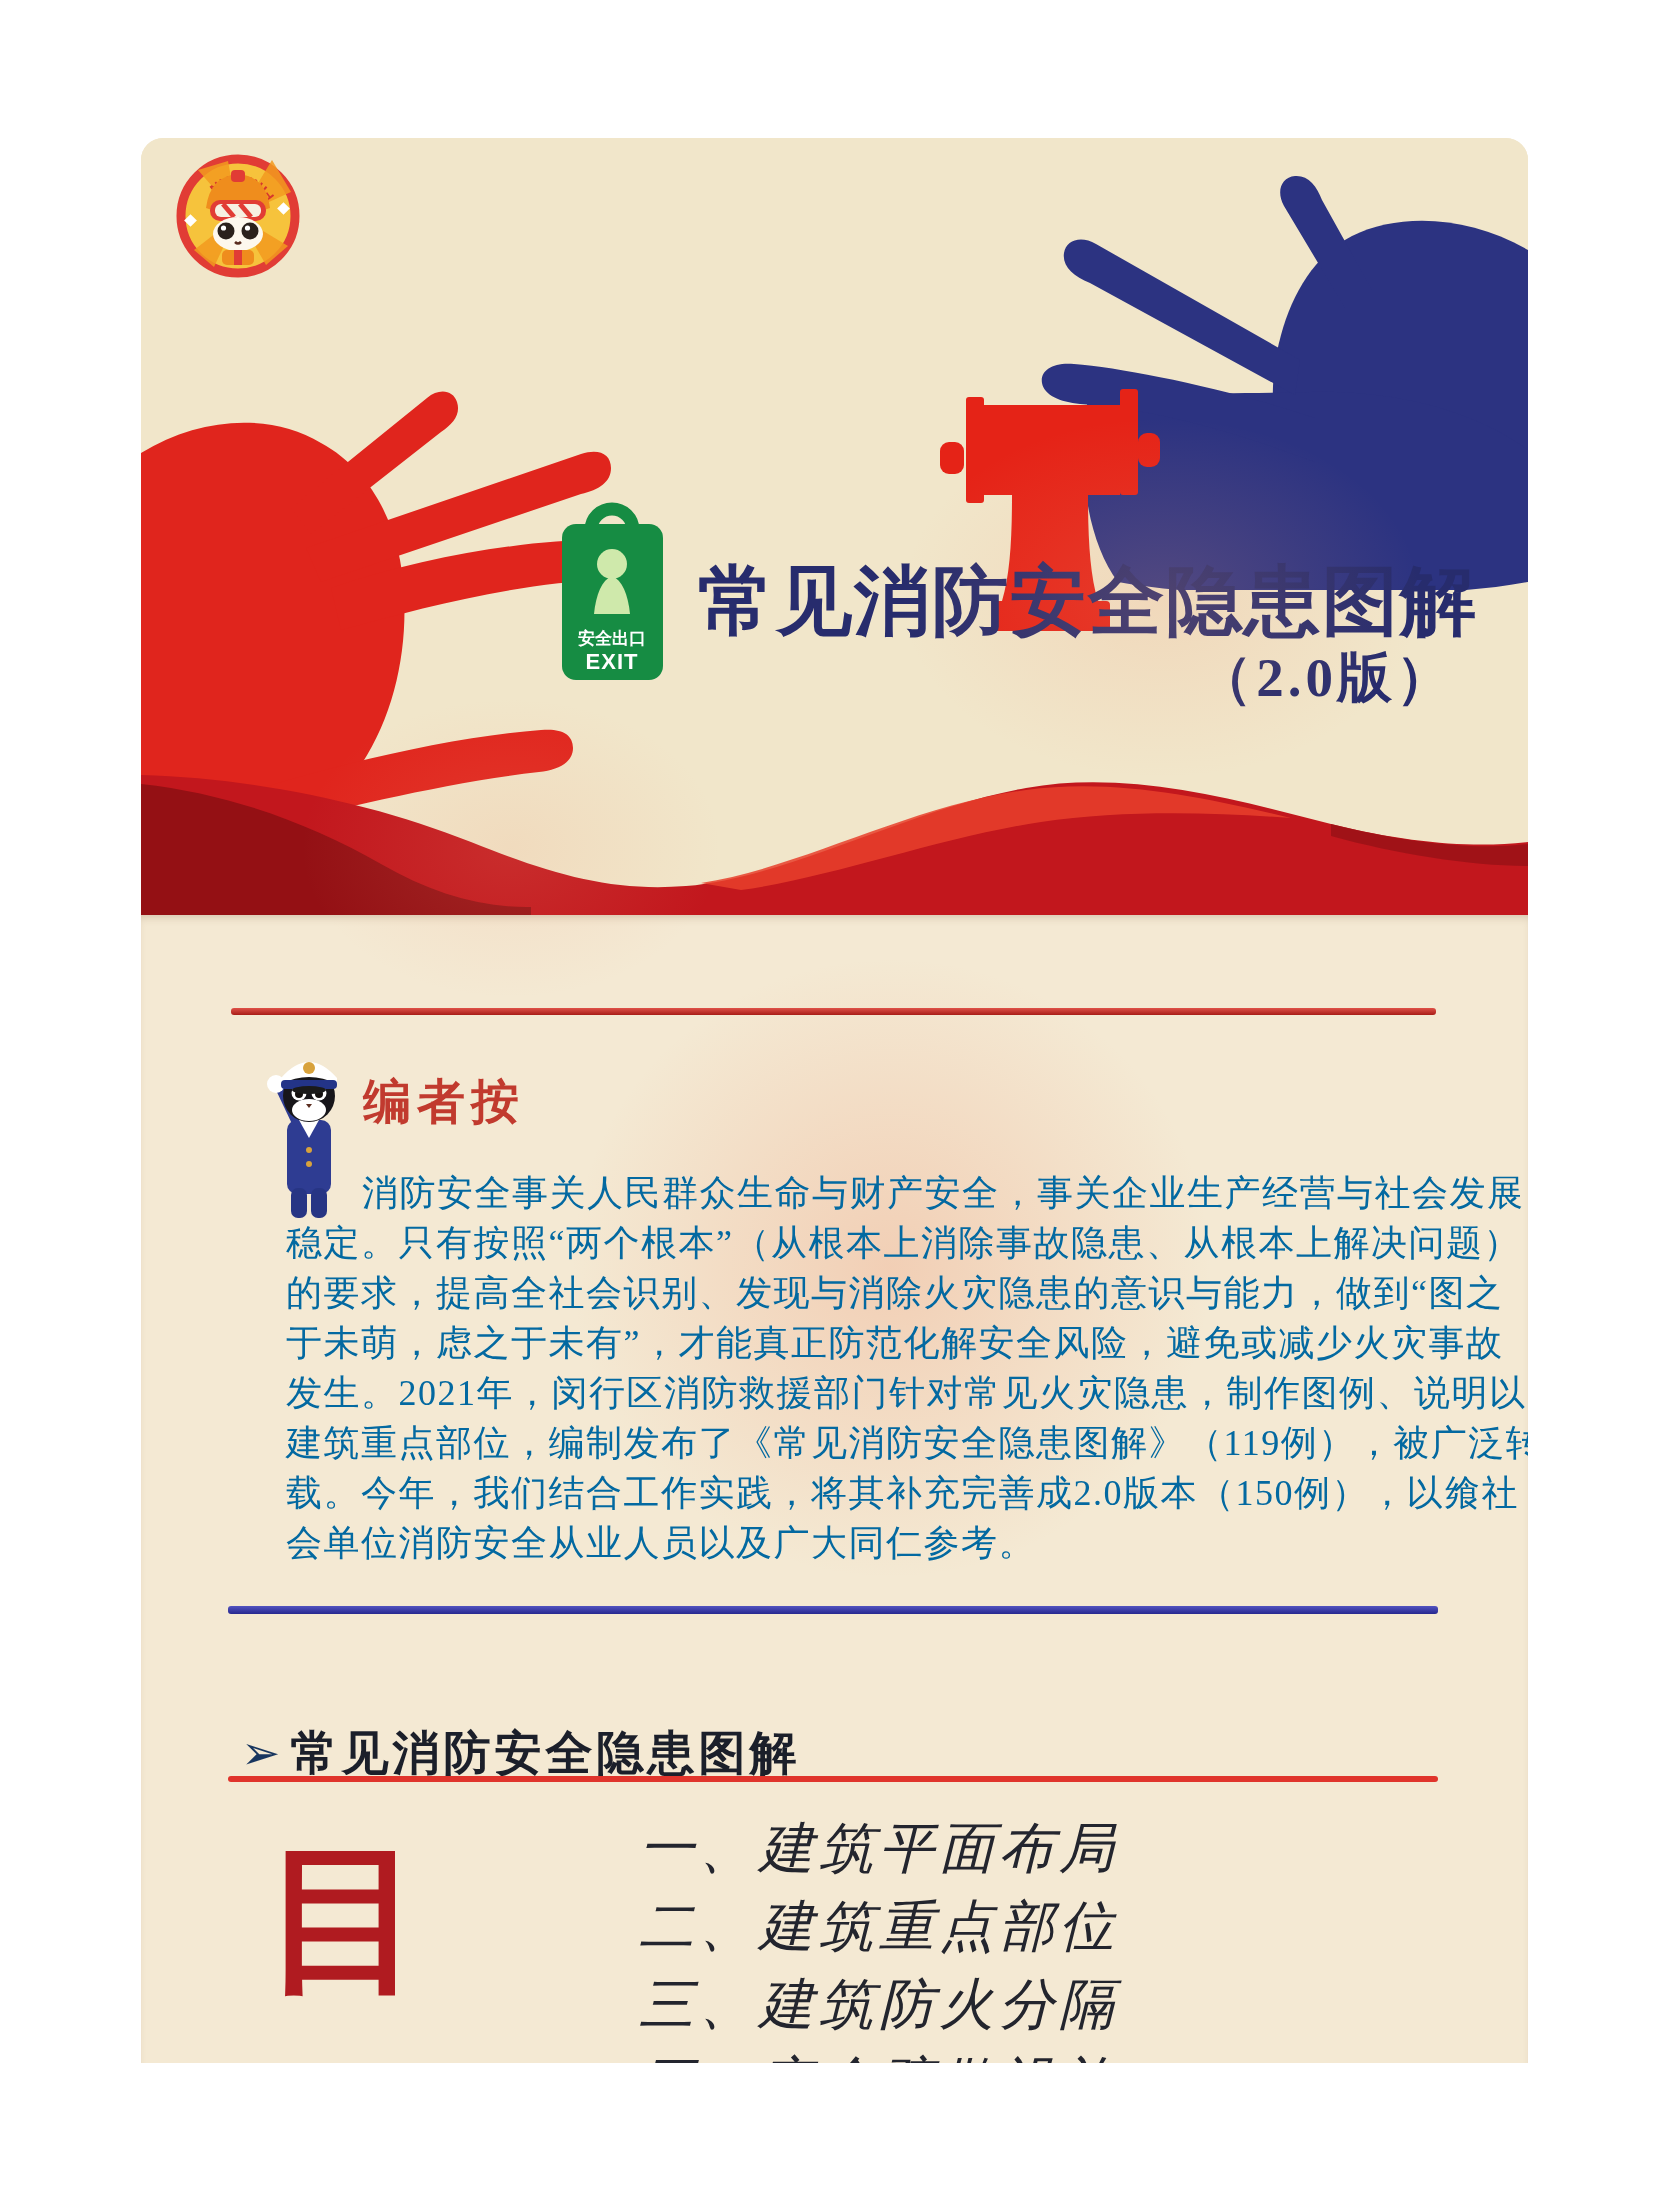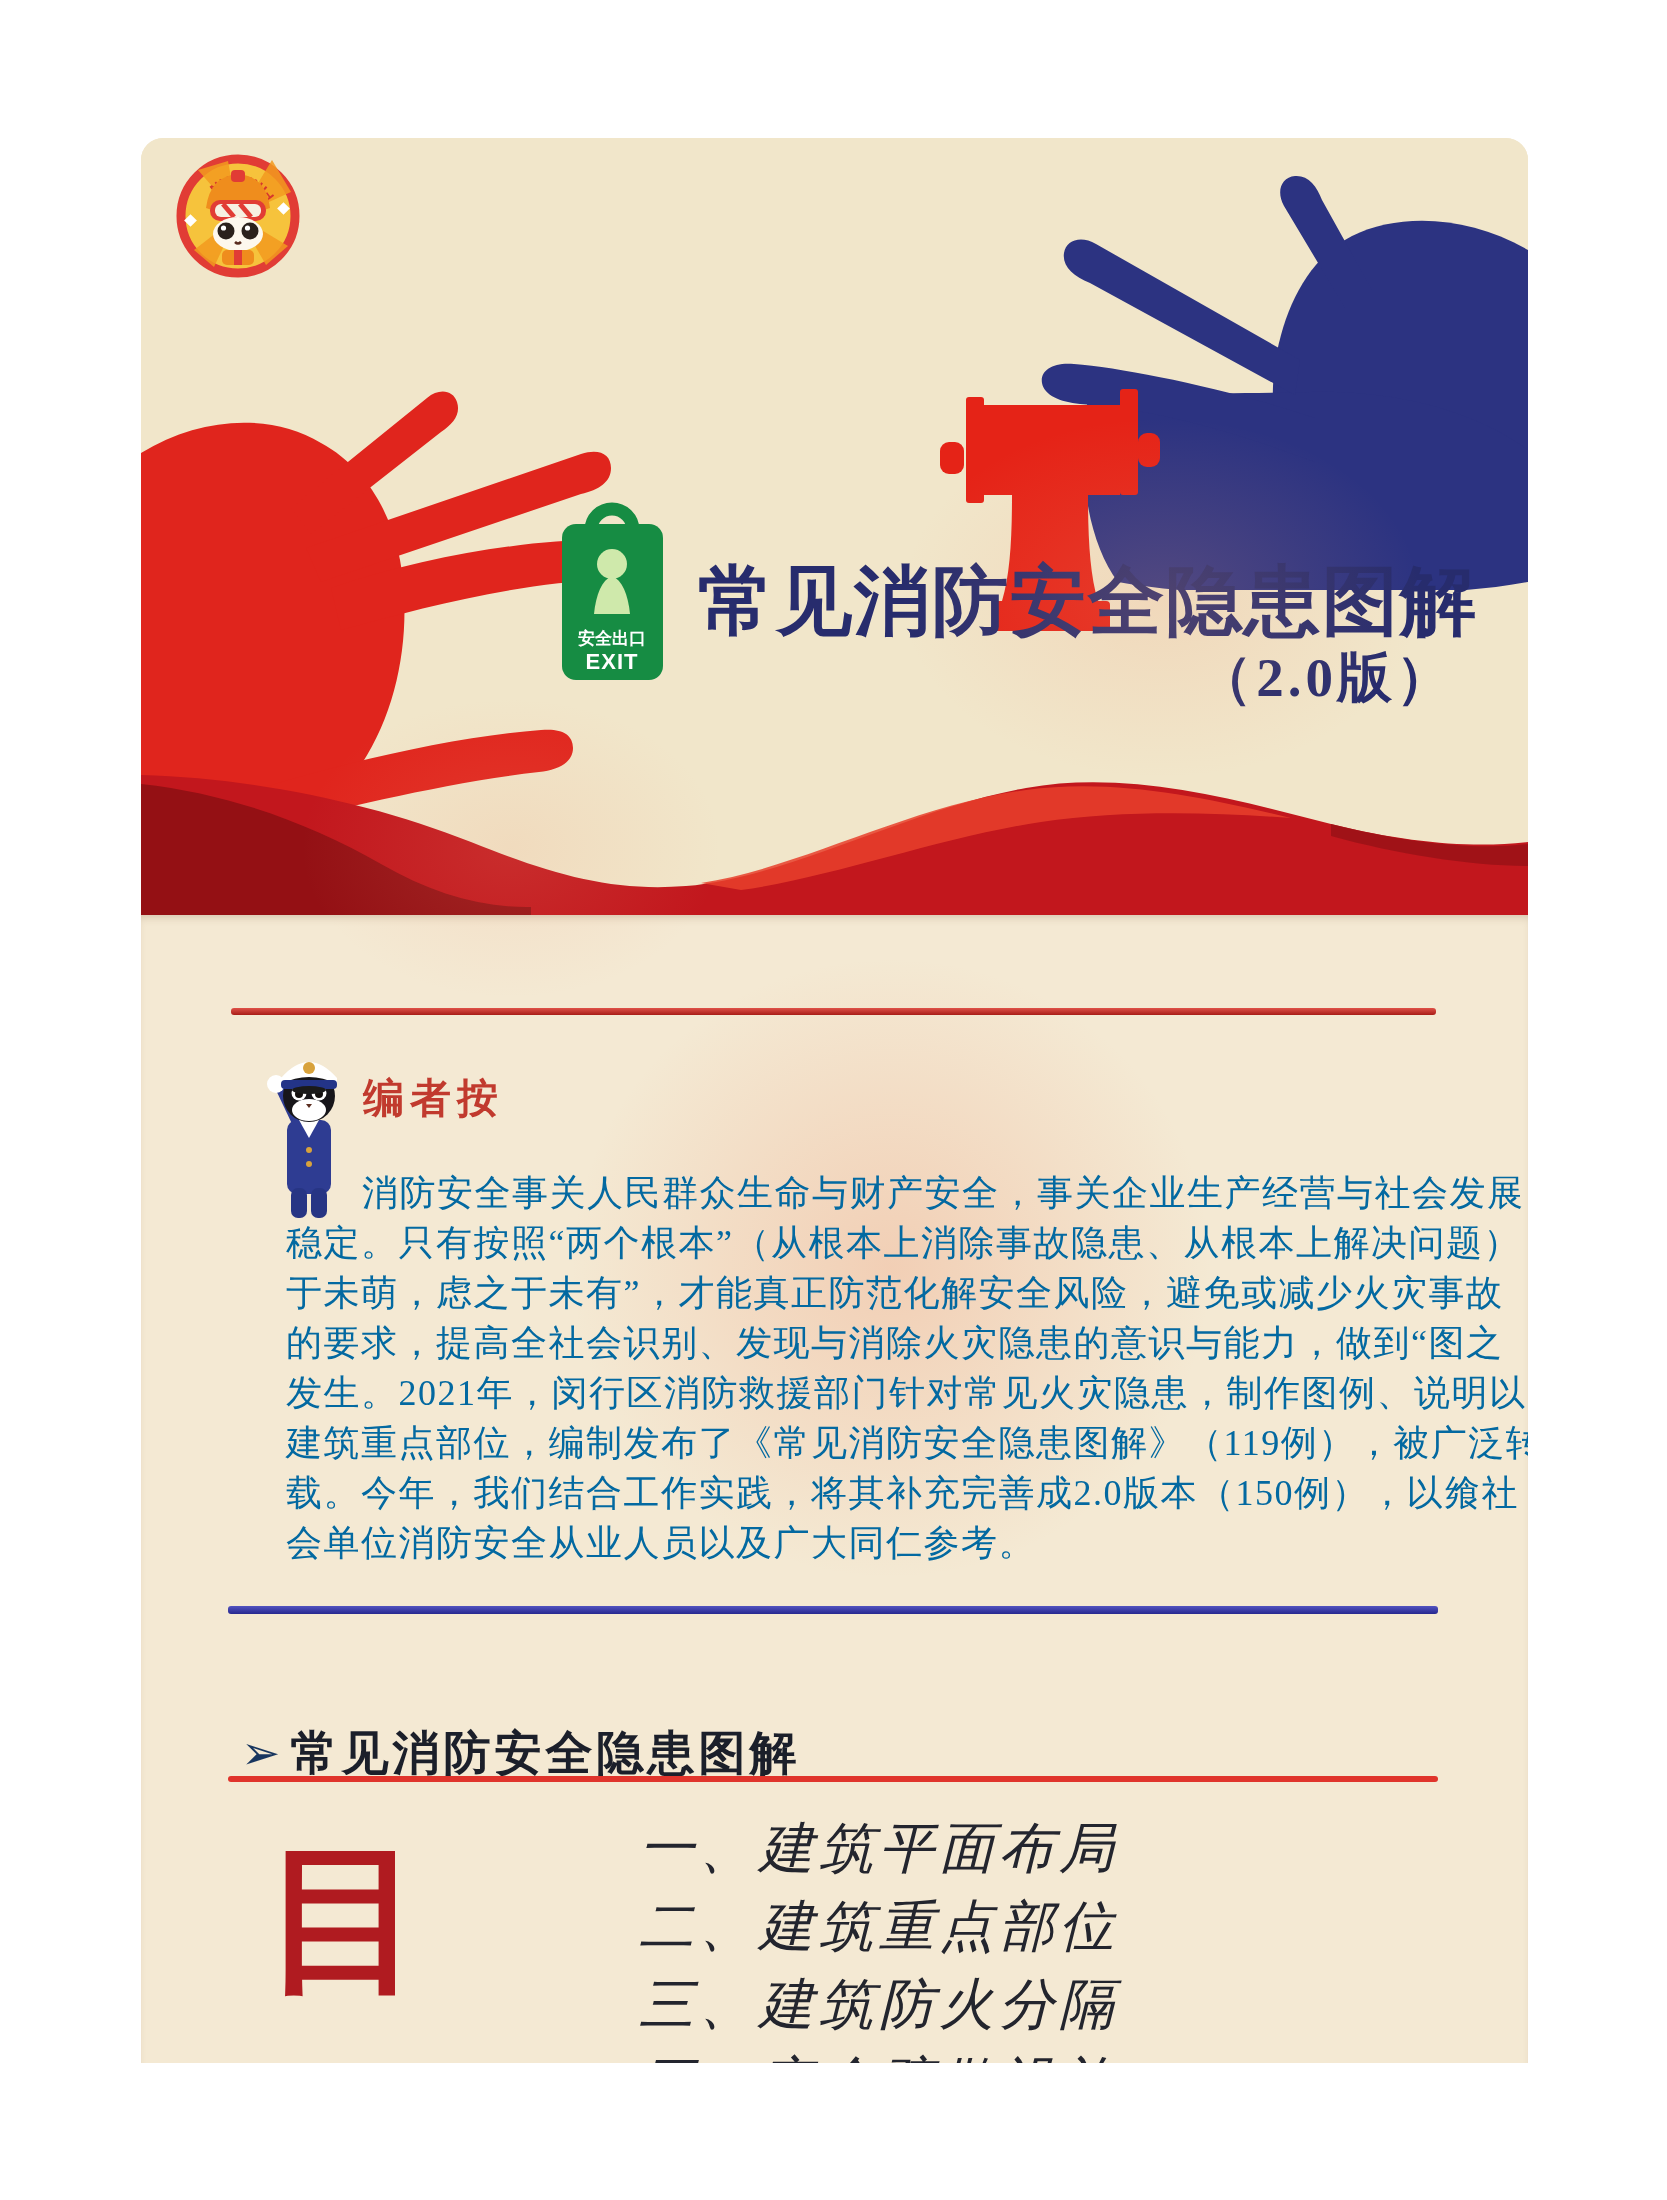--- a/index.html
+++ b/index.html
@@ -38,21 +38,21 @@
   .wm1{left:430px;top:820px;width:640px;height:620px;background:radial-gradient(closest-side,rgba(236,146,112,.30),rgba(236,146,112,0));}
   .wm2{left:760px;top:280px;width:520px;height:360px;background:radial-gradient(closest-side,rgba(238,160,125,.20),rgba(238,160,125,0));}
   .wm3{left:160px;top:560px;width:420px;height:300px;background:radial-gradient(closest-side,rgba(238,160,125,.16),rgba(238,160,125,0));}
   .rule{position:absolute;border-radius:3px;}
   .rule-red-top{left:90px;top:870px;width:1205px;height:7px;background:linear-gradient(#df5148,#a81d17);}
   .rule-blue{left:87px;top:1468px;width:1210px;height:8px;background:linear-gradient(#5253c0,#26278f);}
   .rule-red-under{left:87px;top:1638px;width:1210px;height:6px;background:#e0342b;}
   .mascot{position:absolute;left:122px;top:900px;}
   .note-label{
     position:absolute;left:222px;top:940px;margin:0;
-    font-size:41px;font-weight:700;color:#c13a2e;letter-spacing:6px;line-height:1;
+    font-size:48px;font-weight:700;color:#c13a2e;letter-spacing:6px;line-height:1;
   }
   .note-body{
     position:absolute;left:145px;top:1030px;width:1165px;
     font-size:36px;color:#0369a1;letter-spacing:1.5px;
   }
   .note-body .ln{height:50px;line-height:50px;white-space:nowrap;}
   .note-body .ln.first{text-indent:76px;}
   .toc-head{
     position:absolute;left:88px;top:1578px;margin:12px;
     font-size:47px;font-weight:900;color:#1b1f2a;letter-spacing:4px;line-height:1.1;
@@ -184,22 +184,22 @@
     <rect x="18" y="42" width="56" height="9" rx="4" fill="#233488"></rect>
     <circle cx="46" cy="30" r="6" fill="#d8a23c"></circle>
     <ellipse cx="46" cy="52" rx="17" ry="4" fill="#1a1a1a"></ellipse>
   </svg>
 
   <h2 class="note-label">编者按</h2>
 
   <div class="note-body">
     <div class="ln first">消防安全事关人民群众生命与财产安全，事关企业生产经营与社会发展</div>
     <div class="ln">稳定。只有按照“两个根本”（从根本上消除事故隐患、从根本上解决问题）</div>
+    <div class="ln">的要求，提高全社会识别、发现与消除火灾隐患的意识与能力，做到“图之</div>
     <div class="ln">于未萌，虑之于未有”，才能真正防范化解安全风险，避免或减少火灾事故</div>
-    <div class="ln">的要求，提高全社会识别、发现与消除火灾隐患的意识与能力，做到“图之</div>
     <div class="ln">发生。2021年，闵行区消防救援部门针对常见火灾隐患，制作图例、说明以</div>
     <div class="ln">建筑重点部位，编制发布了《常见消防安全隐患图解》（119例），被广泛转</div>
     <div class="ln">载。今年，我们结合工作实践，将其补充完善成2.0版本（150例），以飨社</div>
     <div class="ln">会单位消防安全从业人员以及广大同仁参考。</div>
   </div>
 
   <div class="rule rule-blue"></div>
 
   <h3 class="toc-head">
     <span class="arrow">➢</span><span>常见消防安全隐患图解</span>

